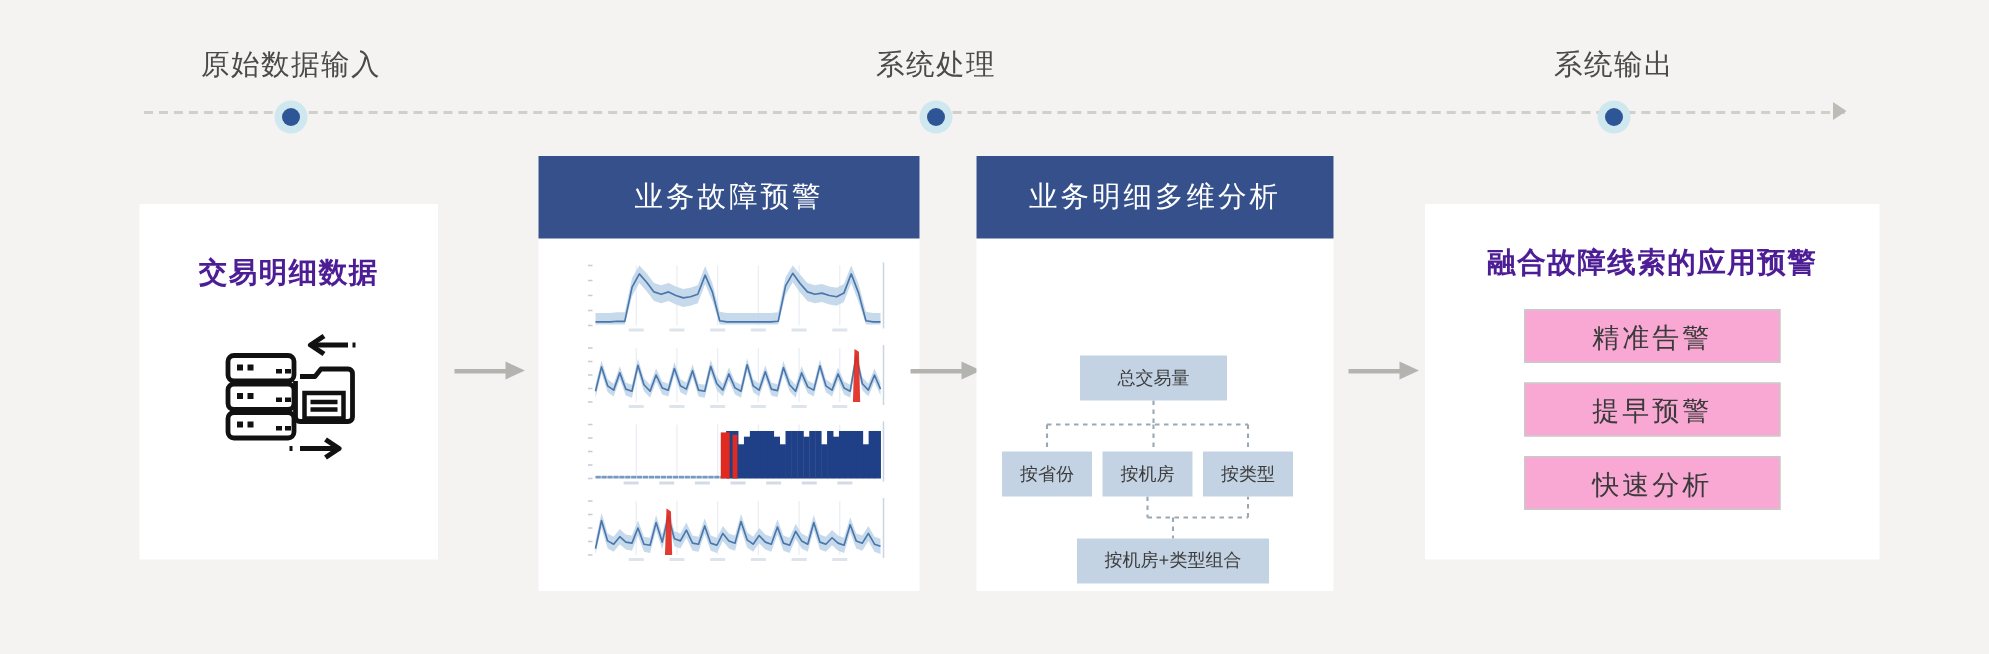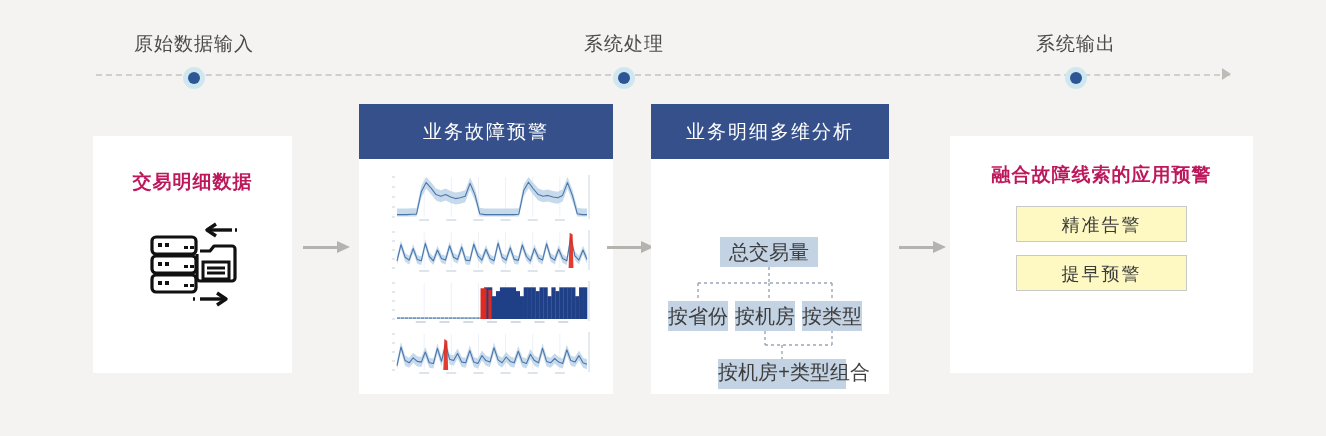--- a/index.html
+++ b/index.html
@@ -88,21 +88,21 @@
     background: #35508a;
     color: #ffffff;
     font-size: 19px;
     letter-spacing: 2px;
     text-align: center;
     height: 55px;
     line-height: 55px;
     white-space: nowrap;
   }
   .card-title {
-    color: #be185d;
+    color: #4c1d95;
     font-weight: bold;
     font-size: 19px;
     text-align: center;
     letter-spacing: 1px;
     white-space: nowrap;
   }
 
   
   #card-source {
     left: 93px; top: 32px;
@@ -152,21 +152,21 @@
     width: 238px; height: 290px;
   }
   .tree {
     position: relative;
     height: 230px;
   }
   .tree-node {
     position: absolute;
     background: #c3d3e3;
     color: #3d3d3d;
-    font-size: 20px;
+    font-size: 12px;
     text-align: center;
     line-height: 30px;
     height: 30px;
     white-space: nowrap;
   }
   #node-total { left: 69px; top: 78px; width: 98px; }
   #node-prov  { left: 17px;  top: 142px; width: 60px; }
   #node-room  { left: 84px;  top: 142px; width: 60px; }
   #node-type  { left: 151px; top: 142px; width: 60px; }
   #node-combo { left: 67px;  top: 200px; width: 128px; font-family: Liberation Mono, monospace; }
@@ -177,21 +177,21 @@
     left: 950px; top: 32px;
     width: 303px; height: 237px;
   }
   #card-apps .card-title { margin-top: 26px; font-size: 19px; }
   .app-list { margin-top: 18px; }
   .app-item {
     width: 171px;
     height: 36px;
     margin: 0 auto 13px;
     border: 1px solid #c9c9c7;
-    background: #fef9c3;
+    background: #f9a8d4;
     font-size: 18px;
     color: #3a3a3a;
     text-align: center;
     line-height: 36px;
     letter-spacing: 2px;
     box-sizing: border-box;
     white-space: nowrap;
   }
 </style>
 </head>
@@ -446,16 +446,17 @@
   <div class="flow-arrow" id="arrow-3">
     <div class="shaft"></div>
     <div class="head"></div>
   </div>
 
   <div class="card" id="card-apps">
     <div class="card-title">融合故障线索的应用预警</div>
     <div class="app-list">
       <div class="app-item">精准告警</div>
       <div class="app-item">提早预警</div>
+      <div class="app-item">快速分析</div>
     </div>
   </div>
 
 </div>
 
 </body></html>

